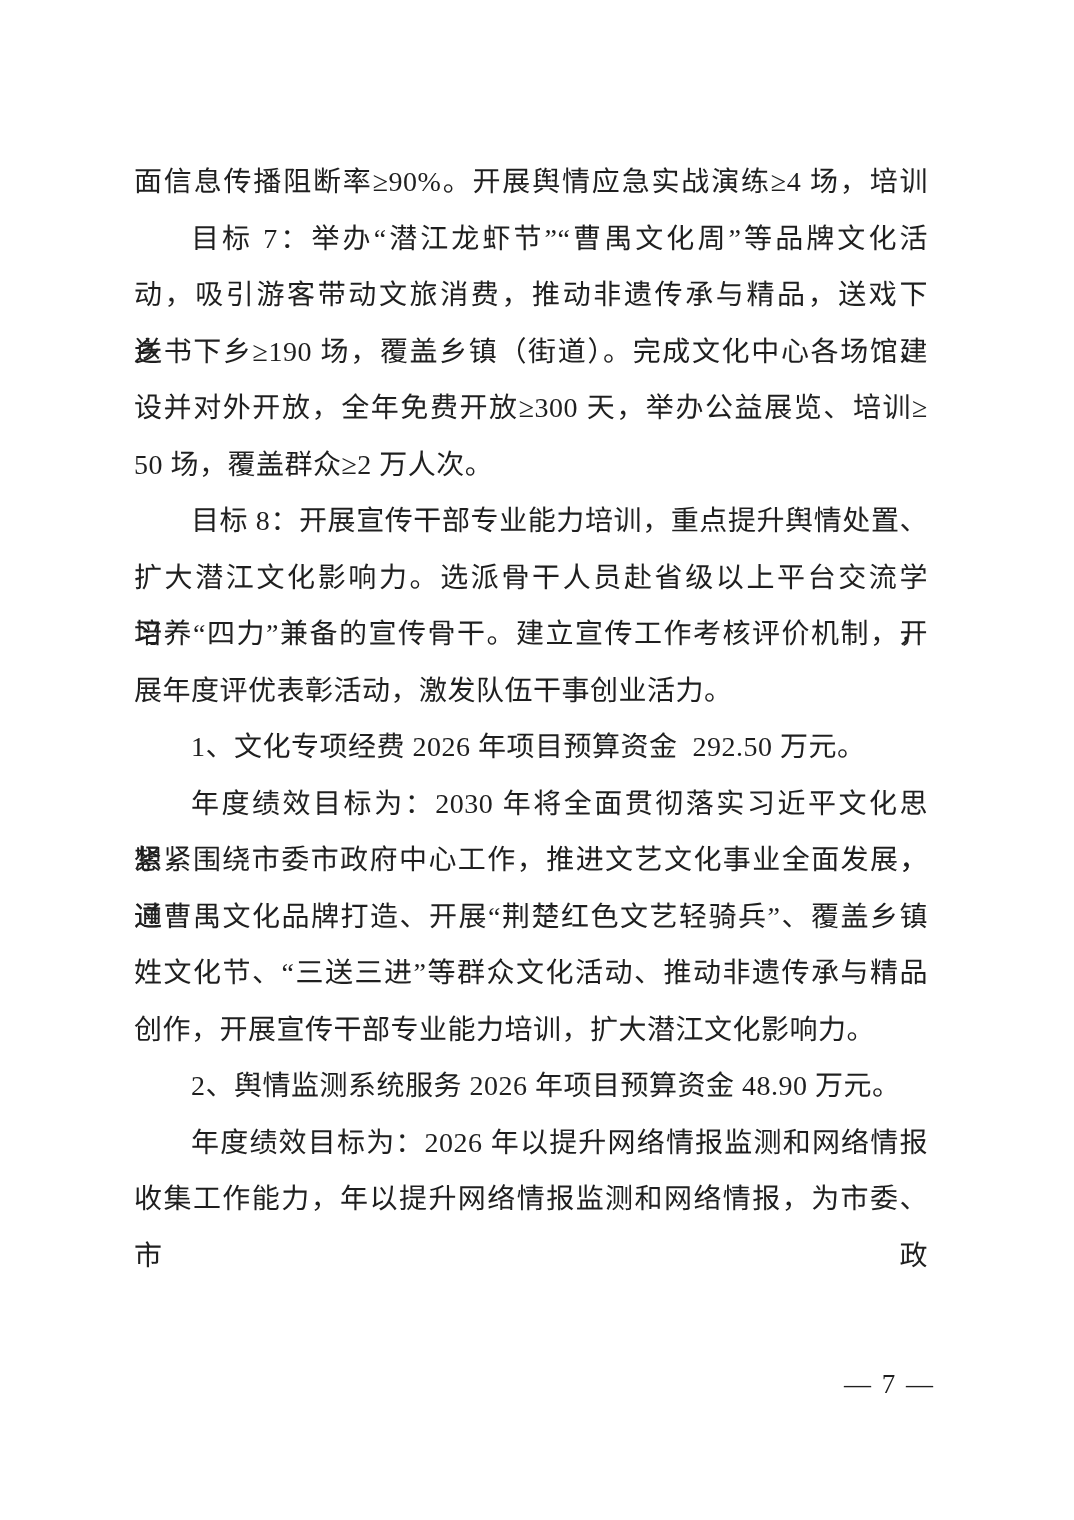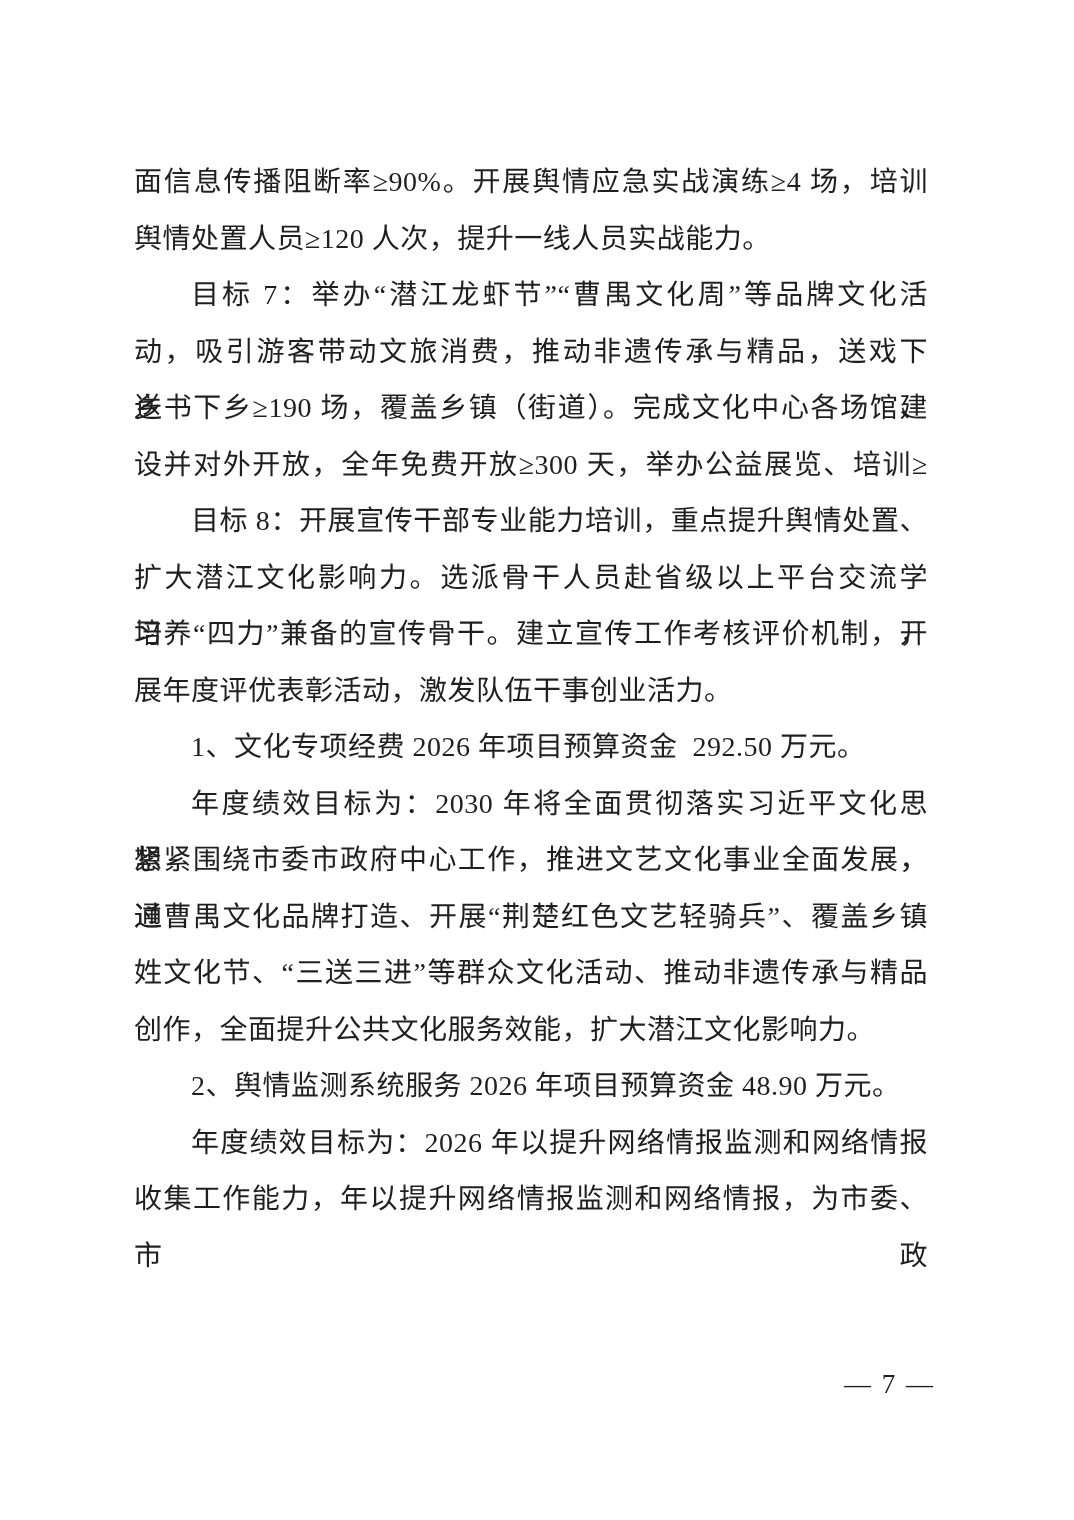--- a/index.html
+++ b/index.html
@@ -46,33 +46,33 @@
     letter-spacing: 2px;
     color: #1f1f1f;
   }
 </style>
 </head>
 <body>
 
 <div class="page">
   <div class="text-block">
     <div class="line fill">面信息传播阻断率≥90%。开展舆情应急实战演练≥4 场，培训</div>
-    <div class="line">舆情处置人员≥120 人次，提升一线人员实战能力。</div>
     <div class="line indent fill">目标 7：举办“潜江龙虾节”“曹禺文化周”等品牌文化活</div>
     <div class="line fill">动，吸引游客带动文旅消费，推动非遗传承与精品，送戏下乡、</div>
     <div class="line fill">送书下乡≥190 场，覆盖乡镇（街道）。完成文化中心各场馆建</div>
     <div class="line fill">设并对外开放，全年免费开放≥300 天，举办公益展览、培训≥</div>
+    <div class="line">50 场，覆盖群众≥2 万人次。</div>
     <div class="line indent fill">目标 8：开展宣传干部专业能力培训，重点提升舆情处置、</div>
     <div class="line fill">扩大潜江文化影响力。选派骨干人员赴省级以上平台交流学习，</div>
     <div class="line fill">培养“四力”兼备的宣传骨干。建立宣传工作考核评价机制，开</div>
     <div class="line">展年度评优表彰活动，激发队伍干事创业活力。</div>
     <div class="line indent">1、文化专项经费 2026 年项目预算资金  292.50 万元。</div>
     <div class="line indent fill">年度绩效目标为：2030 年将全面贯彻落实习近平文化思想，</div>
     <div class="line fill">紧紧围绕市委市政府中心工作，推进文艺文化事业全面发展，通</div>
     <div class="line fill">过曹禺文化品牌打造、开展“荆楚红色文艺轻骑兵”、覆盖乡镇</div>
     <div class="line fill">姓文化节、“三送三进”等群众文化活动、推动非遗传承与精品</div>
-    <div class="line">创作，全面提升公共文化服务效能，扩大潜江文化影响力。</div>
+    <div class="line">创作，开展宣传干部专业能力培训，扩大潜江文化影响力。</div>
     <div class="line indent">2、舆情监测系统服务 2026 年项目预算资金 48.90 万元。</div>
     <div class="line indent fill">年度绩效目标为：2026 年以提升网络情报监测和网络情报</div>
     <div class="line fill">收集工作能力，年以提升网络情报监测和网络情报，为市委、市政</div>
   </div>
   <div class="page-number">— 7 —</div>
 </div>
 
 </body></html>

